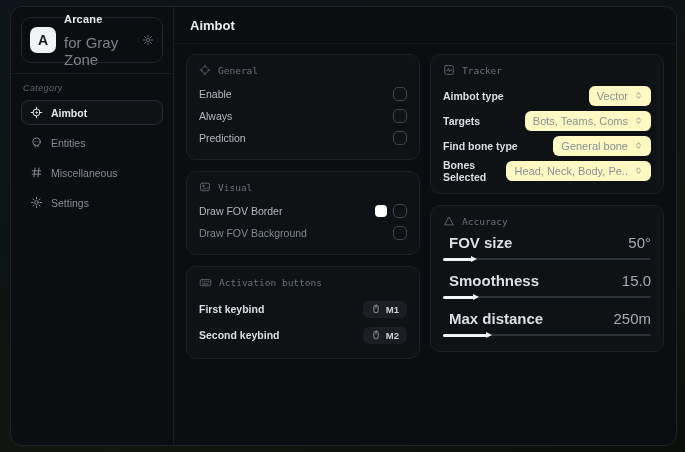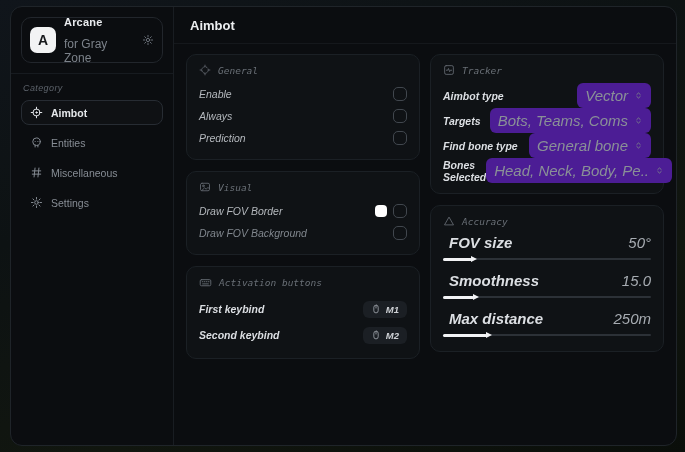--- a/index.html
+++ b/index.html
@@ -22,21 +22,21 @@
   .brand-box {
     border:1px solid #22262c; border-radius:10px; padding:8px;
     display:flex; align-items:center; gap:8px; height:46px;
   }
   .logo {
     width:26px; height:26px; background:#f2f3f4; border-radius:7px;
     color:#17191c; font-weight:bold; font-size:14px;
     display:grid; place-items:center; flex:0 0 26px;
   }
   .brand-name { font-size:11px; font-weight:700; color:#e9ebee; letter-spacing:.2px; }
-  .brand-sub  { font-size:12px; color:#7c828a; margin-top:9px; }
+  .brand-sub  { font-size:15px; color:#7c828a; margin-top:9px; }
   .brand-gear { margin-left:auto; color:#6a7078; display:flex; }
   .sidebar-sep { height:1px; background:#171b20; margin:10px -10px 0; }
   .category {
     font-size:9px; color:#5d636b; margin:9px 2px 7px; letter-spacing:.4px;font-style:italic;
   }
   .nav-item {
     display:flex; align-items:center; gap:8px; padding:5px 8px;
     border-radius:8px; border:1px solid transparent;
     color:#878d95; font-size:10.5px; margin-bottom:5px; cursor:default;
   }
@@ -56,21 +56,21 @@
   
   .main { flex:1; display:flex; flex-direction:column; min-width:0; }
   .main-header {
     padding:11px 16px 10px; border-bottom:1px solid #15181c;
     font-size:13px; font-weight:700; color:#edeff1;
   }
   .content { display:flex; gap:10px; padding:10px 12px; }
   .col { flex:1; min-width:0; }
   .card {
     background:#0f1215; border:1px solid #1b2025; border-radius:10px;
-    padding:9px 12px 10px; margin-bottom:11px;font-style:italic;
+    padding:9px 12px 10px; margin-bottom:11px;
   }
   .card-head {
     display:flex; align-items:center; gap:7px;
     font-family:"DejaVu Sans Mono", monospace; font-size:9.5px; color:#696f76;
     margin-bottom:7px;
   }
   .card-head .hic { display:flex; color:#62686f; }
   .row {
     display:flex; align-items:center; justify-content:space-between;
     min-height:22px; font-size:10.5px;
@@ -85,22 +85,22 @@
   .controls { display:flex; align-items:center; gap:6px; }
   .swatch { width:12px; height:12px; border-radius:4px; cursor:pointer; }
   .key-btn {
     display:inline-flex; align-items:center; gap:5px;
     background:#1b1f24; border-radius:6px; padding:3px 8px;
     font-size:9.5px; font-weight:700; color:#ced1d5; cursor:pointer;
   }
   .key-btn .kic { display:flex; color:#9aa0a7; }
   .select-btn {
     display:inline-flex; align-items:center; gap:6px;
-    background:#4c1d95; border-radius:6px; padding:4px 8px;
-    font-size:15px; color:#8a9097; cursor:pointer; white-space:nowrap;
+    background:#fef9c3; border-radius:6px; padding:4px 8px;
+    font-size:11px; color:#8a9097; cursor:pointer; white-space:nowrap;
   }
   .select-btn .uic { display:flex; color:#7d838a; }
   .tracker-row { min-height:25px; }
   .acc-row { margin-bottom:9px; }
   .acc-row:last-child { margin-bottom:2px; }
   .acc-top { display:flex; align-items:center; justify-content:space-between; font-size:15px;margin-left:6px; }
   .acc-val { color:#a6abb1; }
   .slider { position:relative; height:8px; margin-top:4px; cursor:pointer; }
   .slider-track {
     position:absolute; left:0; right:0; top:3px; height:2px;

